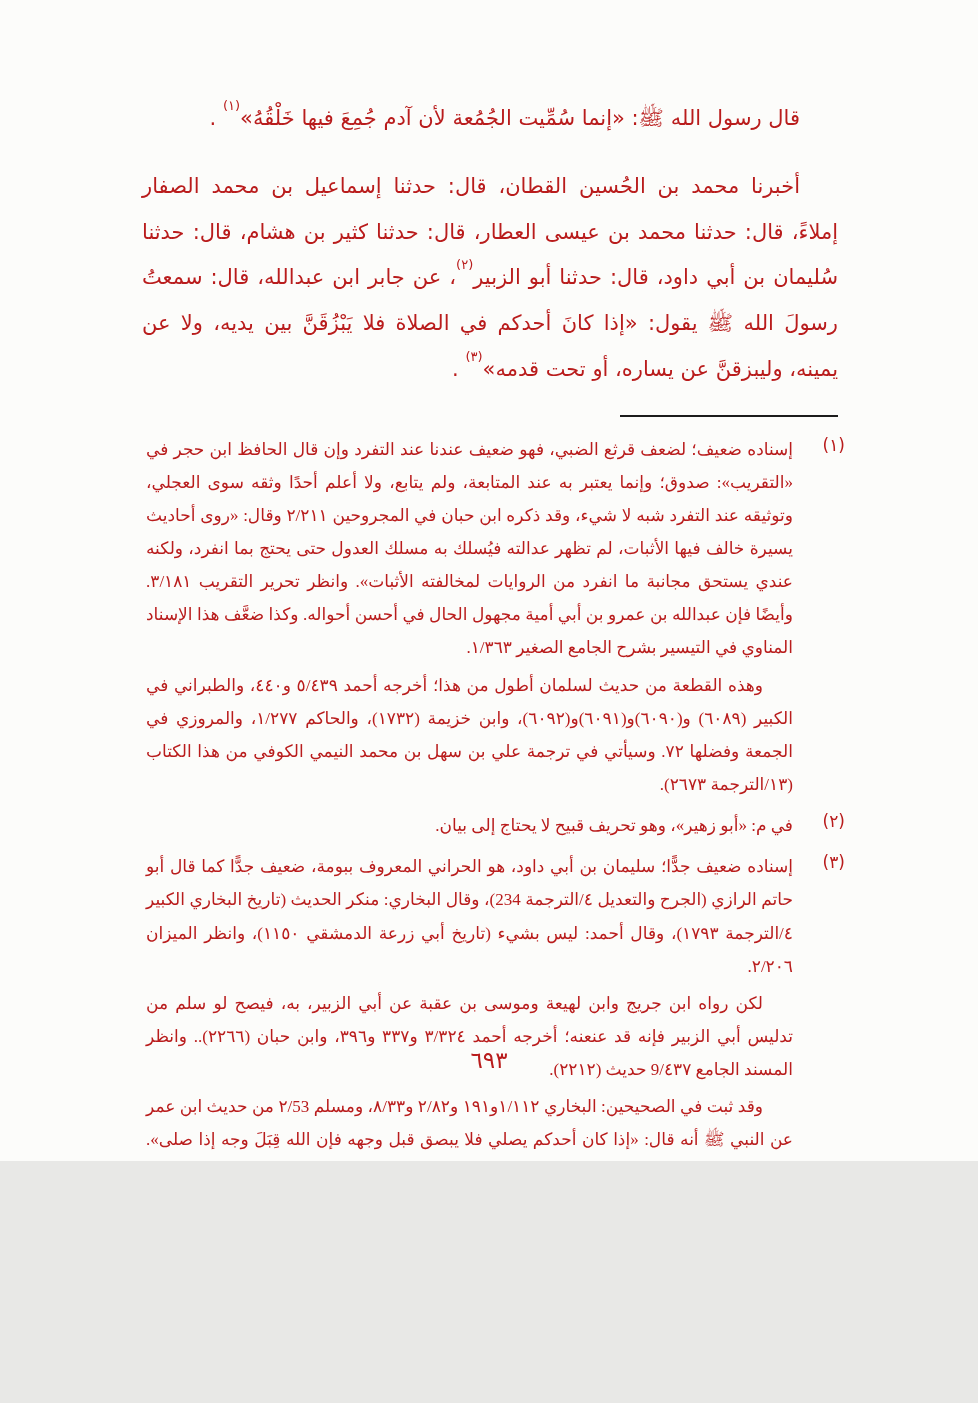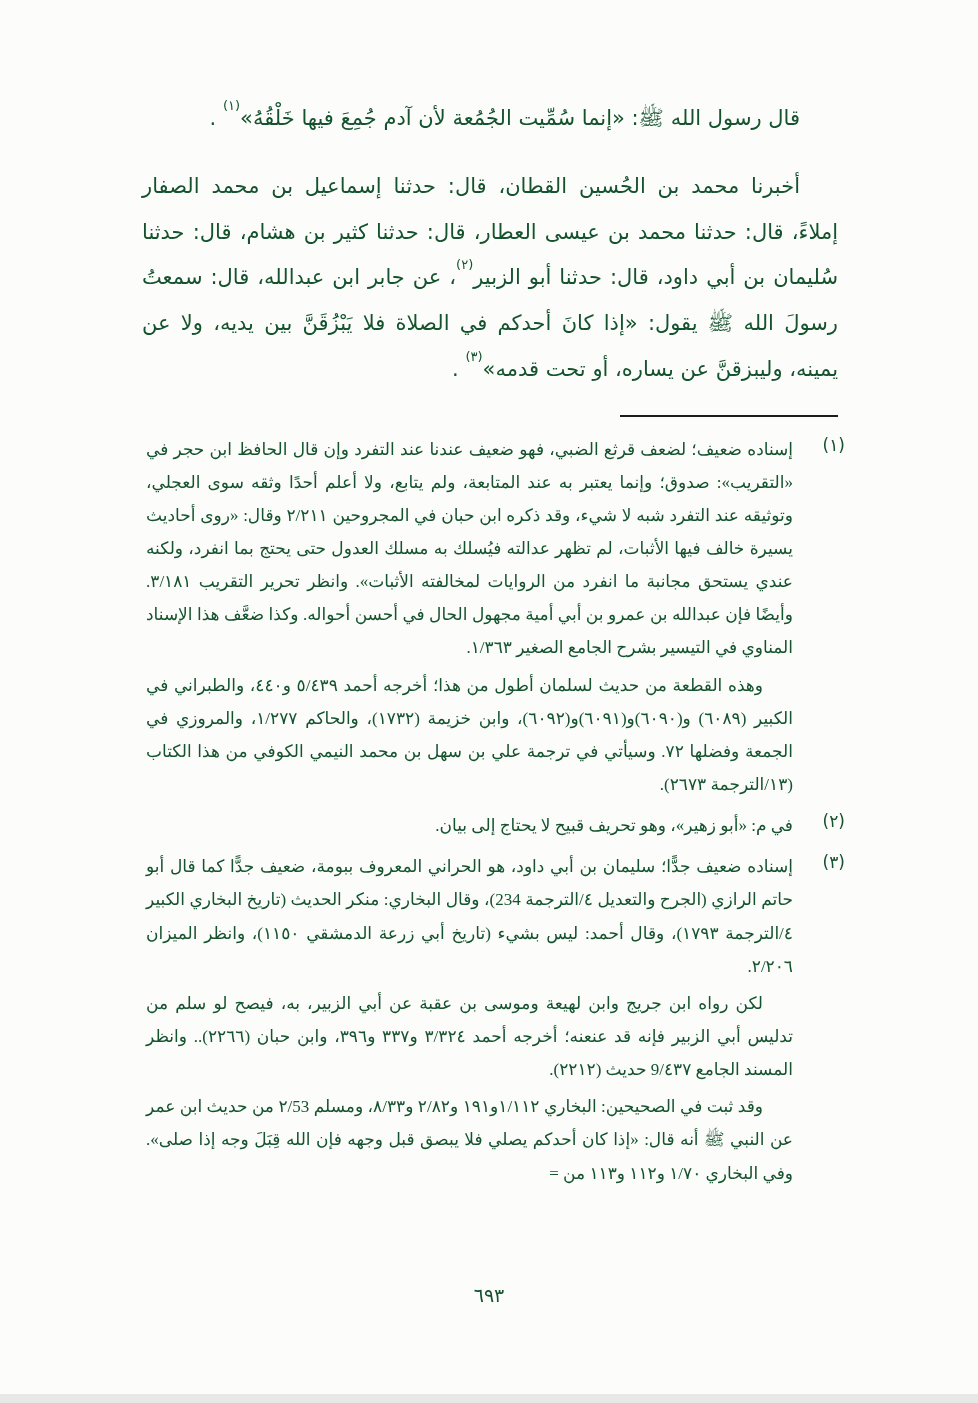--- a/index.html
+++ b/index.html
@@ -4,24 +4,24 @@
 <title>Scanned Arabic Book Page</title>
 <style>
   html, body {
     margin: 0;
     padding: 0;
     background: #e8e8e6;
   }
   .page {
     position: relative;
     width: 978px;
-    height: 1394px;
+    height: 1161px;
     margin: 0 auto;
     background: #fcfcfa;
-    color: #14532d;
+    color: #b91c1c;
     direction: rtl;
     font-family: "DejaVu Sans", sans-serif;
     overflow: hidden;
   }
   
   .main-text {
     margin: 96px 140px 0 142px;
     font-size: 21px;
     line-height: 2.18;
     text-align: justify;
@@ -69,21 +69,21 @@
   .fp.indent {
     text-indent: 30px;
   }
   
   .page-number {
     position: absolute;
     bottom: 88px;
     left: 0;
     right: 0;
     text-align: center;
-    font-size: 19px;
+    font-size: 23px;
     letter-spacing: 1px;
   }
 </style>
 </head>
 <body>
 
 <div class="page">
 
   <section class="main-text">
     <p class="mp"><span>قال رسول الله ﷺ: «إنما سُمِّيت الجُمُعة لأن آدم جُمِعَ فيها خَلْقُهُ»</span><sup class="fnref">(١)</sup><span> .</span></p>

